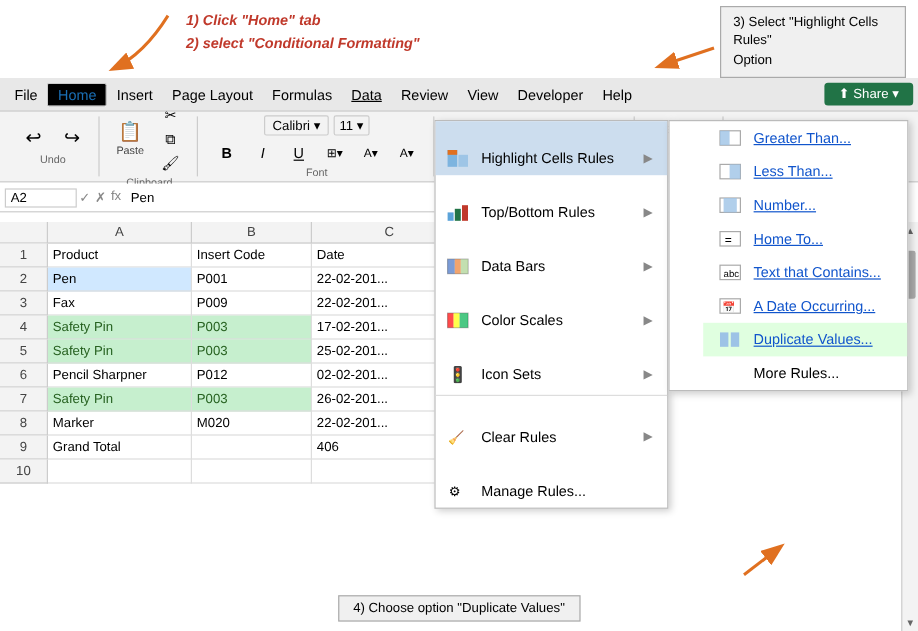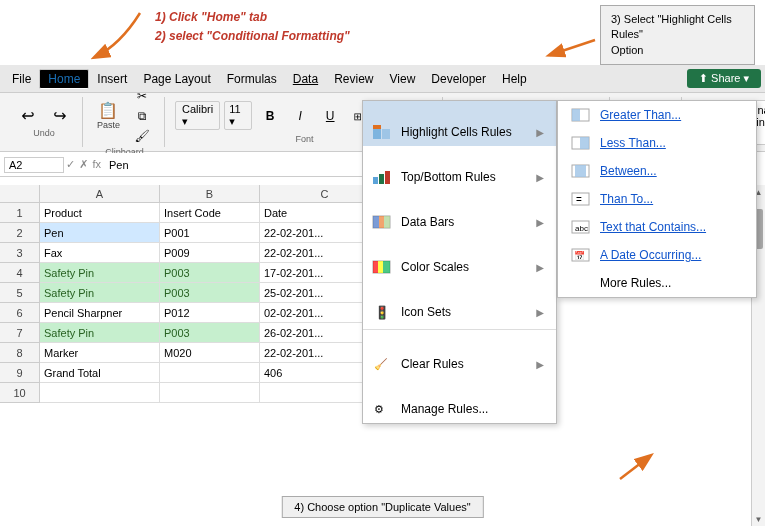--- a/index.html
+++ b/index.html
@@ -382,21 +382,21 @@
             </div>
           <div class="tb-btn">
               <span style="font-size:12px;">🖌</span>
             </div>
         </div>
       </div>
       <div class="toolbar-group-label">Clipboard</div>
     </div>
 
     <div class="toolbar-group">
-      <div class="toolbar-group-row" style="flex-direction:row; align-items:center;">
+      <div class="toolbar-group-row" style="flex-direction:column; align-items:center;">
         <div style="display:flex;gap:4px;margin-bottom:2px;">
           <div class="tb-btn" style="border:1px solid #ccc; padding:1px 6px; font-size:11px;">Calibri ▾</div>
           <div class="tb-btn" style="border:1px solid #ccc; padding:1px 4px; font-size:11px;">11 ▾</div>
         </div>
         <div style="display:flex;gap:2px;">
           <div class="tb-btn" style="font-weight:bold;font-size:12px;">B</div>
           <div class="tb-btn" style="font-style:italic;font-size:12px;">I</div>
           <div class="tb-btn" style="text-decoration:underline;font-size:12px;">U</div>
           <div class="tb-btn" style="font-size:10px;">⊞▾</div>
           <div class="tb-btn" style="font-size:10px;">A▾</div>
@@ -616,21 +616,21 @@
         <span class="menu-icon">
           <svg width="20" height="16">
             <text x="2" y="12" font-size="11">⚙</text>
           </svg>
         </span>
         <span>Manage Rules...</span>
       </div>
     </div>
 </div>
 
-<div class="sub-menu" style="left: 557px; top: 100px; width: 200px;">
+<div class="sub-menu" style="left: 557px; top: 100px; width: 200px; padding-left: 28px;">
   <div id="hcr-submenu-container">
       <div class="sub-menu-item">
         <span class="sm-icon">
           <svg width="20" height="16">
             <rect x="1" y="2" width="17" height="12" fill="#fff" stroke="#aaa"></rect>
             <rect x="1" y="2" width="8" height="12" fill="#9dc3e6" opacity="0.8"></rect>
           </svg>
         </span>
         <span><a href="#">Greater Than...</a></span>
       </div>
@@ -643,48 +643,57 @@
         </span>
         <span><a href="#">Less Than...</a></span>
       </div>
       <div class="sub-menu-item">
         <span class="sm-icon">
           <svg width="20" height="16">
             <rect x="1" y="2" width="17" height="12" fill="#fff" stroke="#aaa"></rect>
             <rect x="4" y="2" width="11" height="12" fill="#9dc3e6" opacity="0.8"></rect>
           </svg>
         </span>
-        <span><a href="#">Between...</a></span>
+        <span><a href="#">Number...</a></span>
       </div>
       <div class="sub-menu-item">
         <span class="sm-icon">
           <svg width="20" height="16">
             <rect x="1" y="2" width="17" height="12" fill="#fff" stroke="#aaa"></rect>
             <text x="5" y="12" font-size="10">=</text>
           </svg>
         </span>
-        <span><a href="#">Than To...</a></span>
+        <span><a href="#">Home To...</a></span>
       </div>
       <div class="sub-menu-item">
         <span class="sm-icon">
           <svg width="20" height="16">
             <rect x="1" y="2" width="17" height="12" fill="#fff" stroke="#aaa"></rect>
             <text x="4" y="12" font-size="8">abc</text>
           </svg>
         </span>
         <span><a href="#">Text that Contains...</a></span>
       </div>
       <div class="sub-menu-item">
         <span class="sm-icon">
           <svg width="20" height="16">
             <rect x="1" y="2" width="17" height="12" fill="#fff" stroke="#aaa"></rect>
             <text x="3" y="12" font-size="9">📅</text>
           </svg>
         </span>
         <span><a href="#">A Date Occurring...</a></span>
+      </div>
+      <div class="sub-menu-item highlighted">
+        <span class="sm-icon">
+          <svg width="20" height="16">
+            <rect x="1" y="2" width="7" height="12" fill="#9dc3e6"></rect>
+            <rect x="10" y="2" width="7" height="12" fill="#9dc3e6"></rect>
+          </svg>
+        </span>
+        <span><a href="#">Duplicate Values...</a></span>
       </div>
       <div class="sub-menu-item">
         <span class="sm-icon"></span>
         <span>More Rules...</span>
       </div>
     </div>
 </div>
 
 <div class="bottom-annotation">
   <span>4) Choose option "Duplicate Values"</span>

